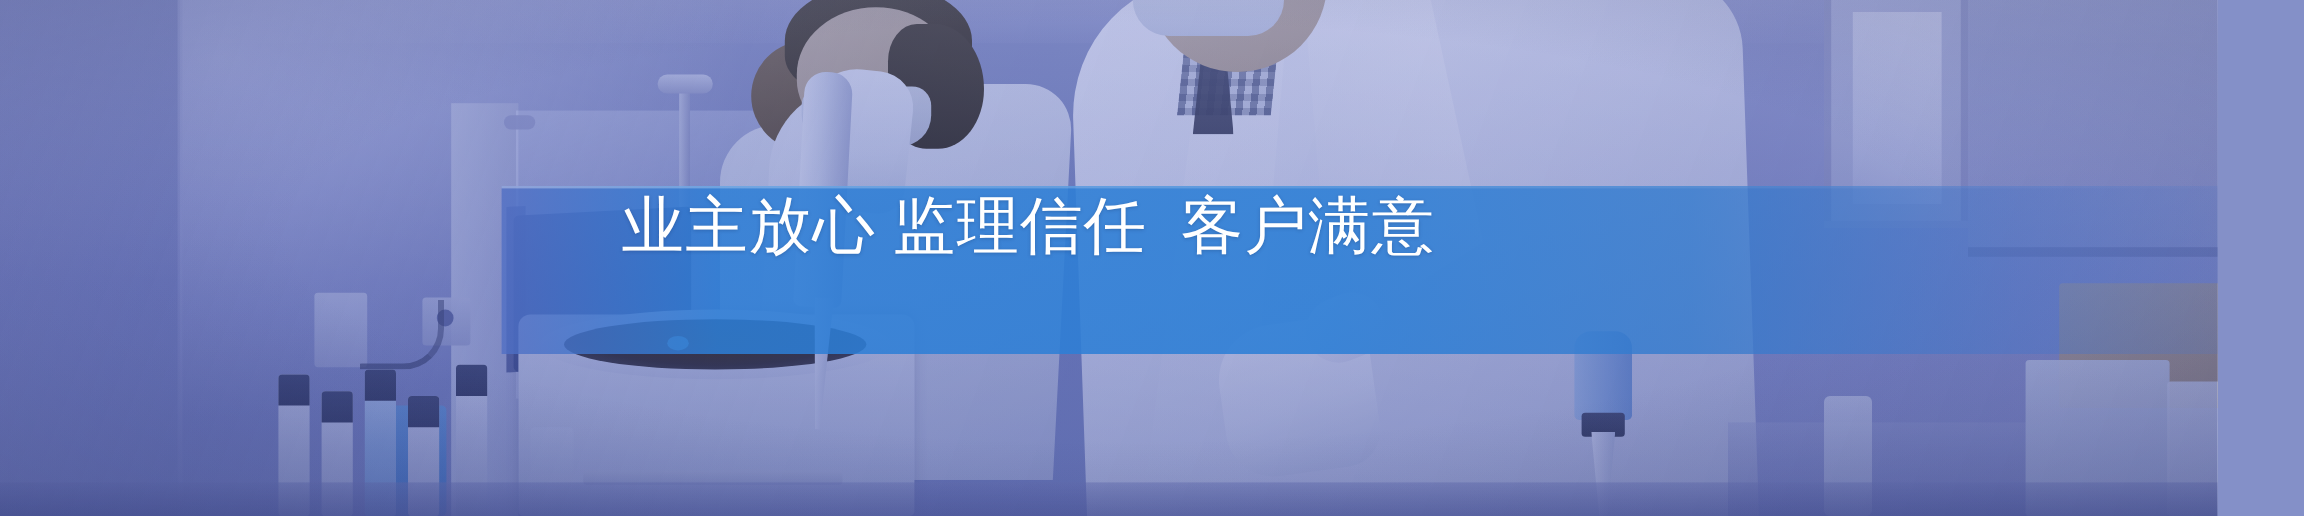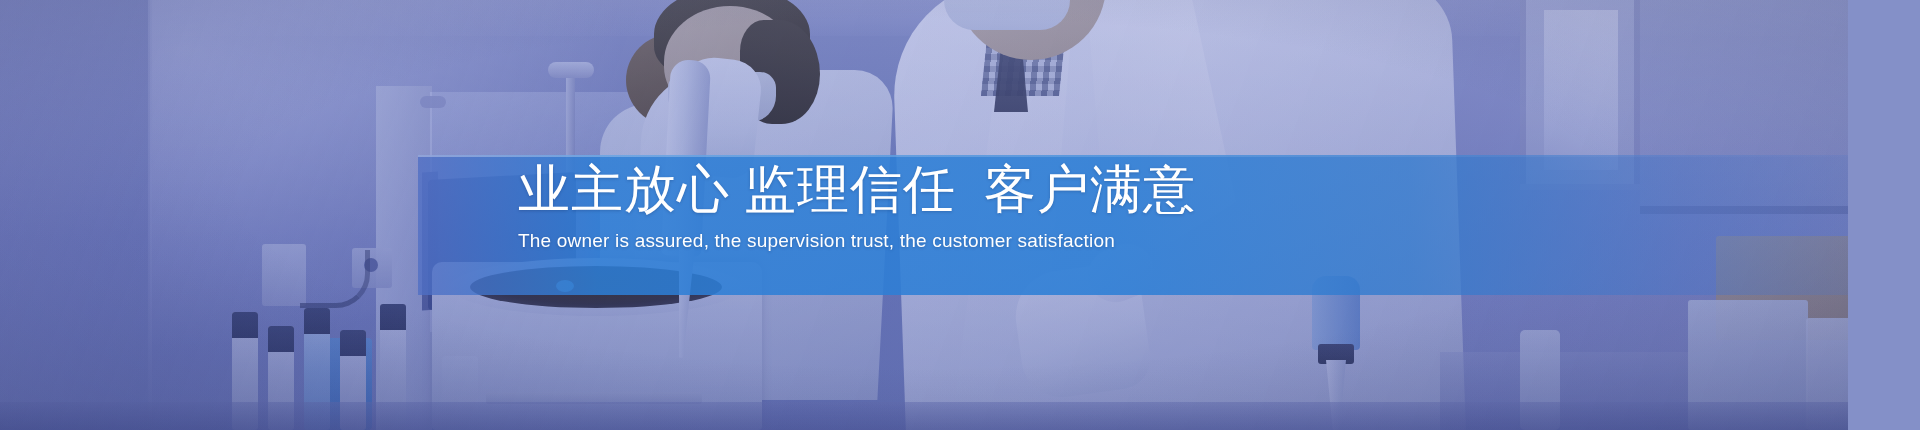--- a/index.html
+++ b/index.html
@@ -514,16 +514,15 @@
   </div>
 
   <div class="band">
     <div class="band-top-hl"></div>
   </div>
 
   <div class="text-block">
     <div class="headline">
       <span>业主放心</span><span class="gap"></span><span>监理信任</span><span class="gap"></span><span class="gap"></span><span>客户满意</span>
     </div>
-    <div class="subtitle">The owner is assured, the supervision trust, the customer satisfaction</div>
   </div>
 
 </div>
 
 </body></html>

